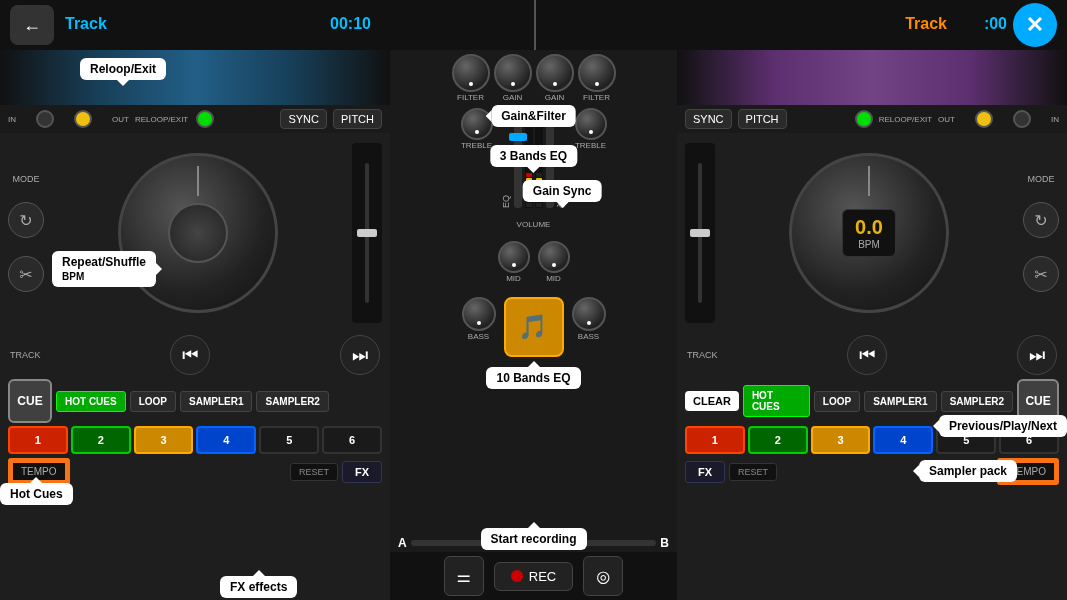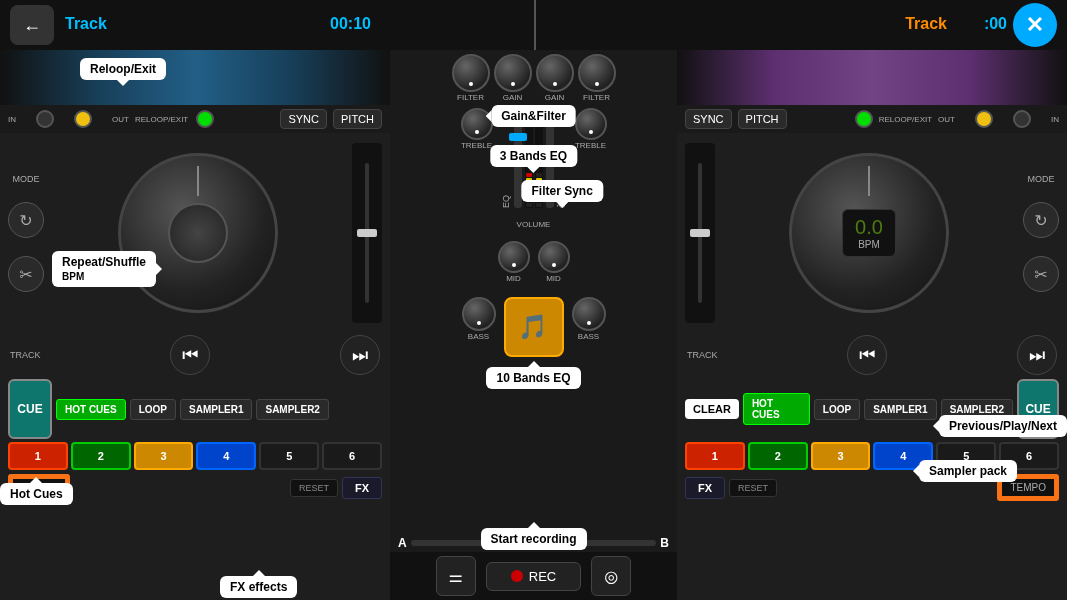--- a/index.html
+++ b/index.html
@@ -275,22 +275,22 @@
       padding: 2px 8px;
     }
     .hotcue-row {
       display: flex;
       align-items: center;
       gap: 4px;
       margin-bottom: 3px;
     }
     .cue-btn {
       width: 44px;
-      height: 60px;
-      background: #0f766e;
+      height: 44px;
+      background: #404040;
       border: 2px solid #555;
       border-radius: 6px;
       display: flex;
       align-items: center;
       justify-content: center;
       cursor: pointer;
       font-size: 12px;
       font-weight: bold;
       color: white;
     }
@@ -496,21 +496,21 @@
       align-items: center;
       justify-content: center;
       cursor: pointer;
       color: white;
       font-size: 16px;
     }
     .rec-btn {
       display: flex;
       align-items: center;
       gap: 6px;
-      padding: 6px 24px;
+      padding: 6px 16px;
       background: #222;
       border: 1px solid #444;
       border-radius: 6px;
       cursor: pointer;
       font-size: 13px;
       color: white;
     }
     .rec-dot {
       width: 12px;
       height: 12px;
@@ -564,22 +564,22 @@
     
     .bpm-display {
       background: #111;
       border: 1px solid #333;
       border-radius: 6px;
       padding: 6px 12px;
       text-align: center;
     }
     .bpm-value {
       font-size: 20px;
-      font-weight: normal;
-      color: #4d7c0f;
+      font-weight: bold;
+      color: #eab308;
     }
     .bpm-unit {
       font-size: 10px;
       color: #aaa;
     }
 
     .clear-btn {
       background: white;
       color: black;
       font-size: 11px;
@@ -790,21 +790,21 @@
         <div class="knob-col">
           <div class="knob" style="width:32px;height:32px;">
             <div class="knob-dot"></div>
           </div>
           <span class="knob-label">TREBLE</span>
         </div>
       </div>
 
       <div class="annotation ann-down" style="position:absolute;top:95px;left:50%;transform:translateX(-50%);">3 Bands EQ</div>
 
-      <div class="annotation ann-down" style="position:absolute;top:130px;left:60%;transform:translateX(-50%);">Filter Sync</div>
+      <div class="annotation ann-down" style="position:absolute;top:130px;left:60%;transform:translateX(-50%);">Gain Sync</div>
 
       <span style="font-size:8px;color:#aaa;margin-top:2px;">VOLUME</span>
 
       <div class="eq-section" style="margin-top:2px;">
         <div class="knob-col">
           <div class="knob" style="width:32px;height:32px;">
             <div class="knob-dot"></div>
           </div>
           <span class="knob-label">MID</span>
         </div>

